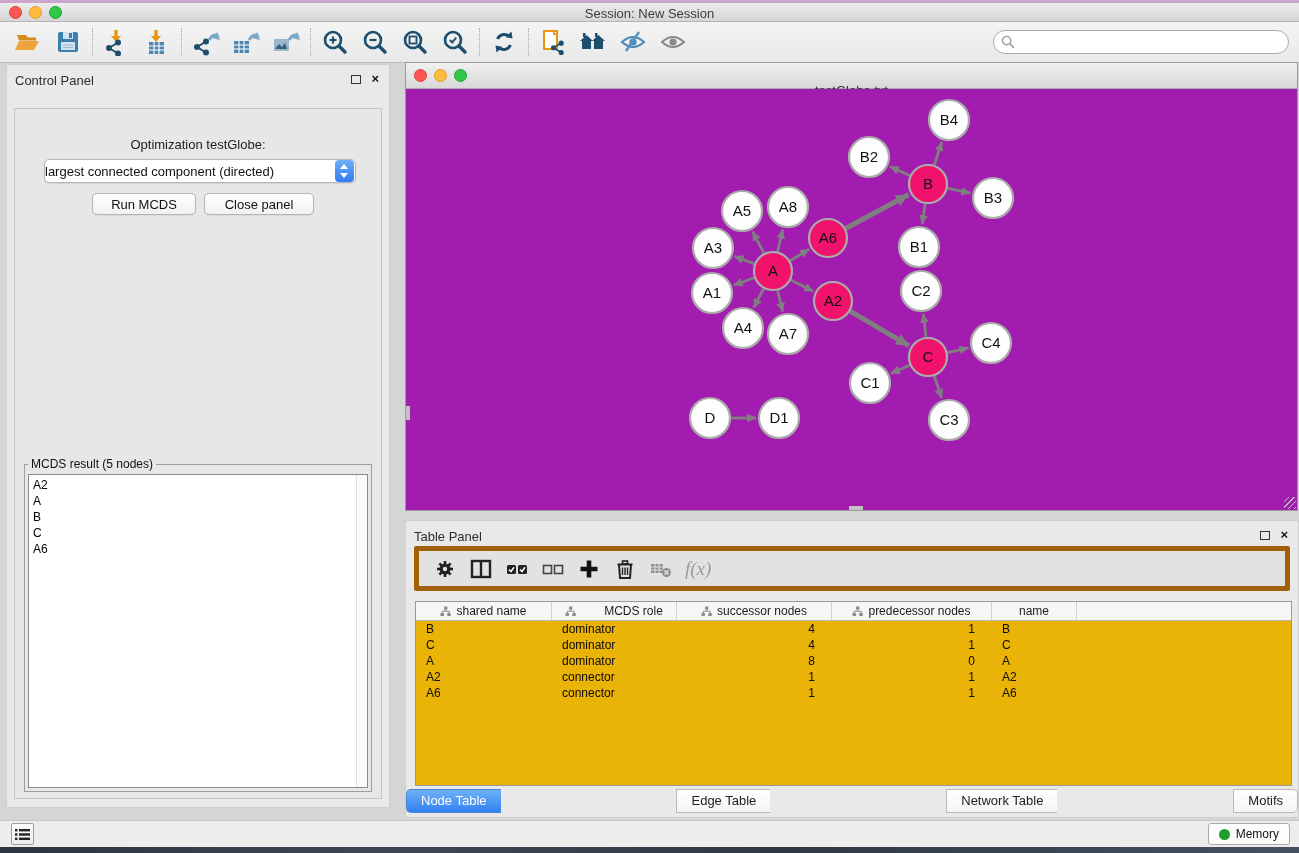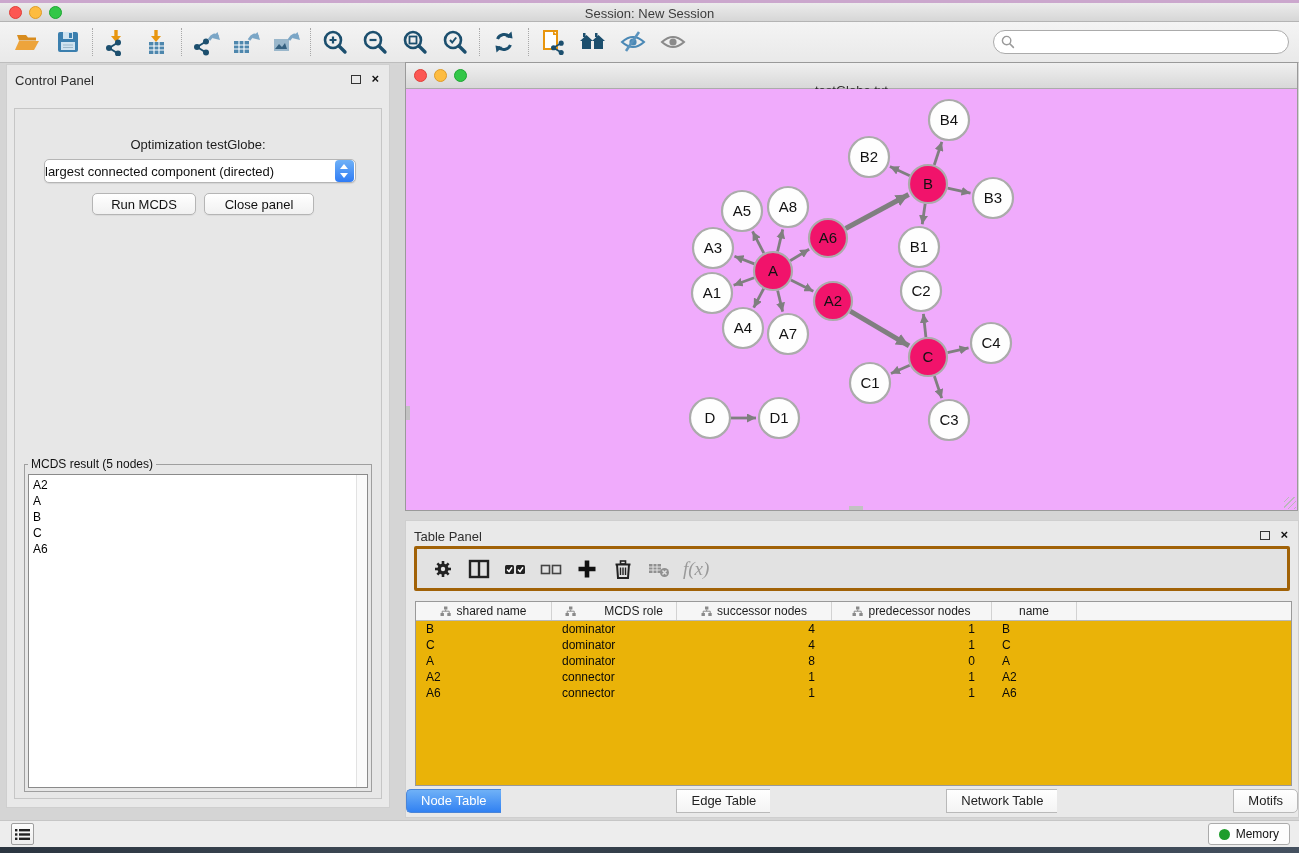--- a/index.html
+++ b/index.html
@@ -72,32 +72,32 @@
   .resultscroll { width:11px; background:#fafafa; border-left:1px solid #e2e2e2; }
 
   
   .netwin { position:absolute; left:405px; top:62px; width:893px; height:449px; background:#fff;
             border:1px solid #9a9a9a; }
   .nw-titlebar { position:absolute; left:0; top:0; right:0; height:26px;
                  background:linear-gradient(#f0f0f0,#d8d8d8); border-bottom:1px solid #ababab; }
   .nw-titlebar .light { top:6px; }
   .nw-titlebar .red { left:8px; } .nw-titlebar .yellow { left:28px; } .nw-titlebar .green { left:48px; }
   .nw-title { position:absolute; left:0; right:0; top:20px; text-align:center; font-size:13px; color:#2e2e2e; }
-  .nw-content { position:absolute; left:0; top:26px; right:0; bottom:0; overflow:hidden; background:#f0abfc;text-align:right; }
+  .nw-content { position:absolute; left:0; top:26px; right:0; bottom:0; overflow:hidden; background:#a21caf;text-align:right; }
   .grip { position:absolute; right:1px; bottom:1px; width:12px; height:12px;
           background:repeating-linear-gradient(135deg, transparent 0 3px, #b9b9b9 3px 4px); }
   .edgeThumbV { position:absolute; left:0px; top:343px; width:4px; height:14px; background:#c2c2c2; }
   .edgeThumbH { position:absolute; left:443px; bottom:0px; width:14px; height:4px; background:#c2c2c2; }
 
   
   .tpanel { position:absolute; left:405px; top:520px; width:894px; height:298px; background:#e9e9e9;
             border:1px solid #cfcfcf; }
   .tp-float { right:28px; top:10px; } .tp-close { right:10px; top:9px; }
   .tp-toolbar { position:absolute; left:8px; right:8px; top:25px; height:45px; background:#e2e2e2;
-                border:3px solid #a16207; border-radius:2px; display:flex; align-items:center; padding-left:8px; }
+                border:5px solid #a16207; border-radius:2px; display:flex; align-items:center; padding-left:8px; }
   .ticon { width:36px; height:32px; display:flex; align-items:center; justify-content:center; cursor:pointer; }
   .fx { font-family:"Liberation Serif", serif; font-style:italic; font-size:19px; color:#9a9a9a;
         padding-left:6px; cursor:default; }
 
   .datatable { position:absolute; left:9px; top:80px; width:877px; height:185px; background:#eab308;
                border:1px solid #999; overflow:hidden; }
   .thead { display:flex; height:19px; background:#f6f6f6; border-bottom:1px solid #b9b9b9; }
   .th { display:flex; align-items:center; justify-content:center; gap:5px; font-size:12px; color:#1c1c1c;
         border-right:1px solid #d2d2d2; cursor:pointer; overflow:hidden; }
   .th:last-child { border-right:none; }

